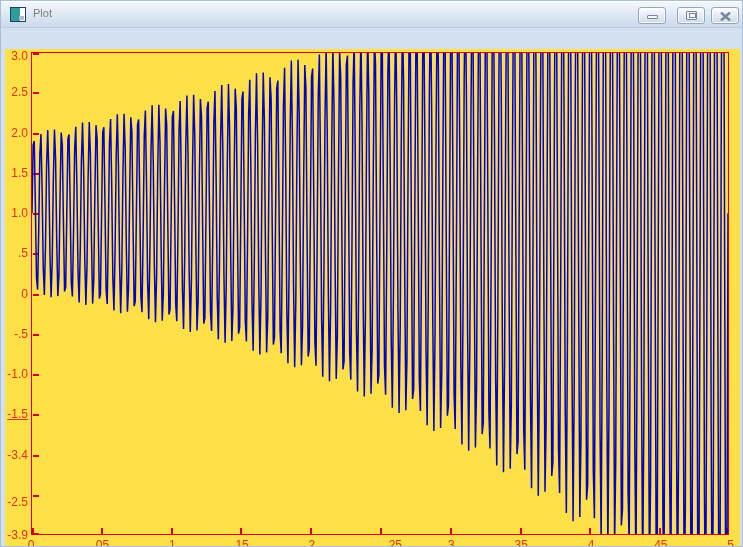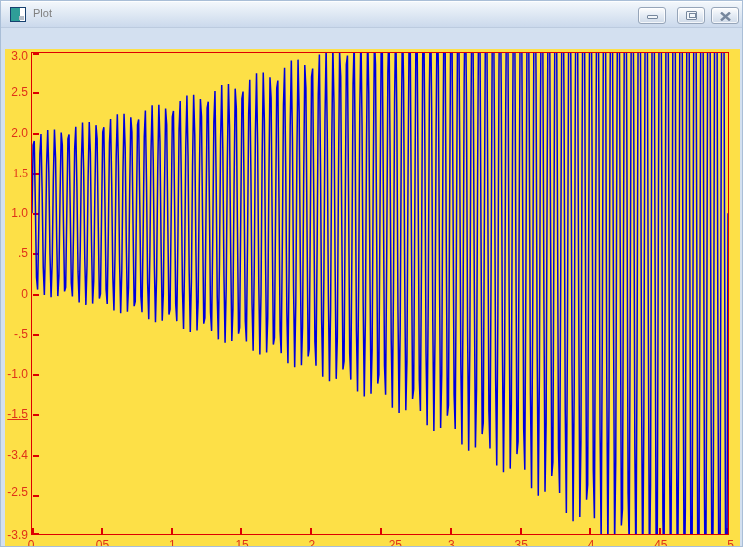--- a/index.html
+++ b/index.html
@@ -162,29 +162,29 @@
           <div class="xtick-mark" style="left: 694px; top: 475px;"></div>
         </div>
       <svg id="signal-svg" width="696" height="481" viewBox="0 0 696 481" preserveAspectRatio="none">
           <polyline points="0.00,160.33 1.12,92.11 2.25,87.96 3.37,152.15 4.49,224.44 5.61,236.57 6.74,176.74 7.86,101.08 8.98,80.97 10.10,135.72 11.23,214.03 12.35,242.05 13.47,193.03 14.59,112.84 15.72,77.07 16.84,119.76 17.96,201.02 19.08,244.29 20.21,208.49 21.33,126.99 22.45,76.54 23.57,104.96 24.70,185.85 25.82,243.09 26.94,222.47 28.06,143.03 29.19,79.49 30.31,91.97 31.43,169.10 32.55,238.38 33.68,234.32 34.80,160.33 35.92,85.93 37.05,81.40 38.17,151.41 39.29,230.24 40.41,243.47 41.54,178.23 42.66,95.72 43.78,73.79 44.90,133.50 46.03,218.89 47.15,249.45 48.27,195.99 49.39,108.54 50.52,69.54 51.64,116.09 52.76,204.70 53.88,251.89 55.01,212.85 56.13,123.98 57.25,68.95 58.37,99.95 59.50,188.16 60.62,250.59 61.74,228.09 62.86,141.46 63.99,72.17 65.11,85.78 66.23,169.90 67.35,245.45 68.48,241.01 69.60,160.33 70.72,79.20 71.85,74.26 72.97,150.61 74.09,236.57 75.21,250.99 76.34,179.85 77.46,89.87 78.58,65.95 79.70,131.07 80.83,224.19 81.95,257.51 83.07,199.21 84.19,103.86 85.32,61.32 86.44,112.09 87.56,208.72 88.68,260.18 89.81,217.61 90.93,120.69 92.05,60.68 93.17,94.48 94.30,190.68 95.42,258.75 96.54,234.23 97.66,139.75 98.79,64.19 99.91,79.03 101.03,170.76 102.15,253.15 103.28,248.32 104.40,160.33 105.52,71.86 106.65,66.47 107.77,149.73 108.89,243.47 110.01,259.20 111.14,181.62 112.26,83.49 113.38,57.41 114.50,128.42 115.63,229.97 116.75,266.31 117.87,202.73 118.99,98.74 120.12,52.36 121.24,107.72 122.36,213.10 123.48,269.22 124.61,222.79 125.73,117.10 126.85,51.66 127.97,88.52 129.10,193.43 130.22,267.66 131.34,240.92 132.46,137.89 133.59,55.49 134.71,71.68 135.83,171.71 136.95,261.56 138.08,256.28 139.20,160.33 140.32,63.85 141.45,57.97 142.57,148.77 143.69,251.00 144.81,268.15 145.94,183.54 147.06,76.54 148.18,48.09 149.30,125.53 150.43,236.28 151.55,275.90 152.67,206.57 153.79,93.17 154.92,42.58 156.04,102.96 157.16,217.87 158.28,279.07 159.41,228.44 160.53,113.18 161.65,41.82 162.77,82.02 163.90,196.43 165.02,277.38 166.14,248.21 167.26,135.86 168.39,46.00 169.51,63.65 170.63,172.74 171.75,270.72 172.88,264.97 174.00,160.33 175.12,55.11 176.25,48.71 177.37,147.72 178.49,259.20 179.61,277.91 180.74,185.64 181.86,68.95 182.98,37.94 184.10,122.38 185.23,243.15 186.35,286.36 187.47,210.75 188.59,87.09 189.72,31.93 190.84,97.76 191.96,223.08 193.08,289.82 194.21,234.61 195.33,108.92 196.45,31.09 197.57,74.93 198.70,199.69 199.82,287.97 200.94,256.16 202.06,133.64 203.19,35.65 204.31,54.90 205.43,173.86 206.55,280.71 207.68,274.44 208.80,160.33 209.92,45.59 211.05,38.60 212.17,146.58 213.29,268.15 214.41,288.55 215.54,187.93 216.66,60.68 217.78,26.86 218.90,118.94 220.03,250.65 221.15,297.77 222.27,215.32 223.39,80.46 224.52,20.30 225.64,92.10 226.76,228.76 227.88,301.54 229.01,241.33 230.13,104.26 231.25,19.40 232.37,67.20 233.50,203.26 234.62,299.53 235.74,264.84 236.86,131.23 237.99,24.37 239.11,45.36 240.23,175.08 241.35,291.60 242.48,284.76 243.60,160.33 244.72,35.21 245.85,27.59 246.97,145.33 248.09,277.91 249.21,300.15 250.34,190.43 251.46,51.66 252.58,14.78 253.70,115.20 254.83,258.82 255.95,310.21 257.07,220.29 258.19,73.23 259.32,7.63 260.44,85.92 261.56,234.95 262.68,314.32 263.81,248.66 264.93,99.19 266.05,6.64 267.17,58.77 268.30,207.14 269.42,312.12 270.54,274.30 271.66,128.59 272.79,12.06 273.91,34.95 275.03,176.42 276.15,303.49 277.28,296.03 278.40,160.33 279.52,23.88 280.65,15.57 281.77,143.98 282.89,288.55 284.01,312.81 285.14,193.16 286.26,41.82 287.38,1.60 288.50,111.11 289.63,267.74 290.75,323.77 291.87,225.72 292.99,65.35 294.12,-6.19 295.24,79.19 296.36,241.71 297.48,328.26 298.61,256.66 299.73,93.65 300.85,-7.27 301.97,49.58 303.10,211.38 304.22,325.86 305.34,284.61 306.46,125.72 307.59,-1.36 308.71,23.60 309.83,177.88 310.95,316.44 312.08,308.31 313.20,160.33 314.32,11.53 315.45,2.47 316.57,142.49 317.69,300.16 318.81,326.61 319.94,196.13 321.06,31.10 322.18,-12.77 323.30,106.65 324.43,277.46 325.55,338.57 326.67,231.64 327.79,56.75 328.92,-21.27 330.04,71.84 331.16,249.07 332.28,343.46 333.41,265.38 334.53,87.62 335.65,-22.44 336.77,39.55 337.90,216.00 339.02,340.85 340.14,295.86 341.26,122.59 342.39,-16.00 343.51,11.22 344.63,179.46 345.75,330.57 346.88,321.70 348.00,160.33 349.12,-1.94 350.25,-11.82 351.37,140.88 352.49,312.82 353.61,341.66 354.74,199.37 355.86,19.40 356.98,-28.44 358.10,101.80 359.23,288.06 360.35,354.70 361.47,238.09 362.59,47.37 363.72,-37.70 364.84,63.83 365.96,257.10 367.08,360.04 368.21,274.88 369.33,81.04 370.45,-38.99 371.57,28.62 372.70,221.04 373.82,357.19 374.94,308.13 376.06,119.17 377.19,-31.96 378.31,-2.27 379.43,181.19 380.55,345.98 381.68,336.31 382.80,160.33 383.92,-16.63 385.05,-27.40 386.17,139.12 387.29,326.62 388.41,358.08 389.54,202.90 390.66,6.64 391.78,-45.52 392.90,96.50 394.03,299.62 395.15,372.30 396.27,245.13 397.39,37.15 398.52,-55.63 399.64,55.10 400.76,265.86 401.88,378.11 403.01,285.25 404.13,73.86 405.25,-57.03 406.37,16.70 407.50,226.53 408.62,375.00 409.74,321.51 410.86,115.45 411.99,-49.36 413.11,-16.99 414.23,183.08 415.35,362.79 416.48,352.24 417.60,160.33 418.72,-32.65 419.85,-44.40 420.97,137.20 422.09,341.67 423.21,375.97 424.34,206.75 425.46,-7.27 426.58,-64.16 427.70,90.72 428.83,312.23 429.95,391.48 431.07,252.81 432.19,26.00 433.32,-75.18 434.44,45.57 435.56,275.42 436.68,397.83 437.81,296.56 438.93,66.03 440.05,-76.70 441.17,3.70 442.30,232.52 443.42,394.43 444.54,336.09 445.66,111.38 446.79,-68.34 447.91,-33.04 449.03,185.14 450.15,381.11 451.28,369.61 452.40,160.33 453.52,-50.11 454.65,-62.93 455.77,135.10 456.89,358.08 458.01,395.49 459.14,210.95 460.26,-22.44 461.38,-84.47 462.50,84.42 463.63,325.98 464.75,412.40 465.87,261.18 466.99,13.84 468.12,-96.49 469.24,35.18 470.36,285.83 471.48,419.32 472.61,308.89 473.73,57.49 474.85,-98.16 475.97,-10.48 477.10,239.06 478.22,415.62 479.34,352.00 480.46,106.95 481.59,-89.04 482.71,-50.55 483.83,187.39 484.95,401.10 486.08,388.55 487.20,160.33 488.32,-69.16 489.45,-83.14 490.57,132.82 491.69,375.98 492.81,416.78 493.94,215.54 495.06,-38.99 496.18,-106.63 497.30,77.55 498.43,340.97 499.55,435.22 500.67,270.31 501.79,0.58 502.92,-119.74 504.04,23.86 505.16,297.19 506.28,442.77 507.41,322.34 508.53,48.19 509.65,-121.56 510.77,-25.94 511.90,246.18 513.02,438.73 514.14,369.35 515.26,102.12 516.39,-111.62 517.51,-69.63 518.63,189.84 519.75,422.89 520.88,409.21 522.00,160.33 523.12,-89.94 524.25,-105.17 525.37,130.33 526.49,395.50 527.61,439.99 528.74,220.53 529.86,-57.03 530.98,-130.80 532.10,70.05 533.23,357.32 534.35,460.10 535.47,280.26 536.59,-13.88 537.72,-145.09 538.84,11.50 539.96,309.58 541.08,468.33 542.21,337.00 543.33,38.03 544.45,-147.07 545.57,-42.80 546.70,253.95 547.82,463.93 548.94,388.27 550.06,96.85 551.19,-136.23 552.31,-90.45 553.43,192.51 554.55,446.65 555.68,431.73 556.80,160.33 557.92,-112.59 559.05,-129.21 560.17,127.62 561.29,416.79 562.41,465.30 563.54,225.98 564.66,-76.70 565.78,-157.15 566.90,61.88 568.03,375.15 569.15,487.23 570.27,291.12 571.39,-29.65 572.52,-172.74 573.64,-1.97 574.76,323.09 575.88,496.21 577.01,352.99 578.13,26.97 579.25,-174.90 580.37,-61.19 581.50,262.43 582.62,491.41 583.74,408.90 584.86,91.10 585.99,-163.07 587.11,-113.15 588.23,195.42 589.35,472.57 590.48,456.30 591.60,160.33 592.72,-137.29 593.85,-155.41 594.97,124.65 596.09,440.00 597.21,492.91 598.34,231.92 599.46,-98.16 600.58,-185.89 601.70,52.97 602.83,394.59 603.95,516.82 605.07,302.96 606.19,-46.85 607.32,-202.89 608.44,-16.66 609.56,337.82 610.68,526.61 611.81,370.43 612.93,14.89 614.05,-205.24 615.17,-81.24 616.30,271.67 617.42,521.38 618.54,431.40 619.66,84.84 620.79,-192.35 621.91,-137.90 623.03,198.60 624.15,500.83 625.28,483.09 626.40,160.33 627.52,-164.23 628.65,-183.99 629.77,121.42 630.89,465.31 632.01,523.01 633.14,238.40 634.26,-121.55 635.38,-217.23 636.50,43.25 637.63,415.80 638.75,549.09 639.87,315.86 640.99,-65.60 642.12,-235.76 643.24,-32.68 644.36,353.89 645.48,559.76 646.61,389.45 647.73,1.73 648.85,-238.33 649.97,-103.11 651.10,281.75 652.22,554.06 653.34,455.94 654.46,78.00 655.59,-224.27 656.71,-164.90 657.83,202.06 658.95,531.65 660.08,512.30 661.20,160.33 662.32,-193.61 663.45,-215.16 664.57,117.90 665.69,492.92 666.81,555.84 667.94,245.47 669.06,-147.07 670.18,-251.40 671.30,32.65 672.43,438.92 673.55,584.28 674.67,329.94 675.79,-86.05 676.92,-271.61 678.04,-50.15 679.16,371.40 680.28,595.92 681.41,410.19 682.53,-12.63 683.65,-274.41 684.77,-126.95 685.90,292.74 687.02,589.70 688.14,482.69 689.26,70.55 690.39,-259.08 691.51,-194.34 692.63,205.84 693.75,565.26 694.88,544.16 696.00,160.33" fill="none" stroke="#0000dd" stroke-width="1.5"></polyline>
         </svg>
     </div>
     <div id="axis-labels">
         <div class="ytick-label" style="top: 0px;">3.0</div>
         <div class="ytick-label" style="top: 36.25px;">2.5</div>
         <div class="ytick-label" style="top: 76.5px;">2.0</div>
-        <div class="ytick-label" style="top: 116.75px; font-family: Liberation Serif, serif;">1.5</div>
+        <div class="ytick-label" style="top: 116.75px;">1.5</div>
         <div class="ytick-label" style="top: 157px;">1.0</div>
         <div class="ytick-label" style="top: 197.25px;">.5</div>
         <div class="ytick-label" style="top: 237.5px;">0</div>
         <div class="ytick-label" style="top: 277.75px;">-.5</div>
         <div class="ytick-label" style="top: 318px;">-1.0</div>
         <div class="ytick-label" style="top: 358.25px; text-decoration: underline;">-1.5</div>
         <div class="ytick-label" style="top: 398.5px;">-3.4</div>
-        <div class="ytick-label" style="top: 436px; text-align: right;">-2.5</div>
+        <div class="ytick-label" style="top: 446px; text-align: right;">-2.5</div>
         <div class="ytick-label" style="top: 479px;">-3.9</div>
         <div class="xtick-label" style="left: 4px; top: 489px;">0</div>
         <div class="xtick-label" style="left: 73.8px; top: 489px;">.05</div>
         <div class="xtick-label" style="left: 143.6px; top: 489px;">.1</div>
         <div class="xtick-label" style="left: 213.4px; top: 489px;">.15</div>
         <div class="xtick-label" style="left: 283.2px; top: 489px;">.2</div>
         <div class="xtick-label" style="left: 353px; top: 489px; text-align: right;">.25</div>
         <div class="xtick-label" style="left: 422.8px; top: 489px;">.3</div>
         <div class="xtick-label" style="left: 492.6px; top: 489px;">.35</div>
         <div class="xtick-label" style="left: 562.4px; top: 489px;">.4</div>

